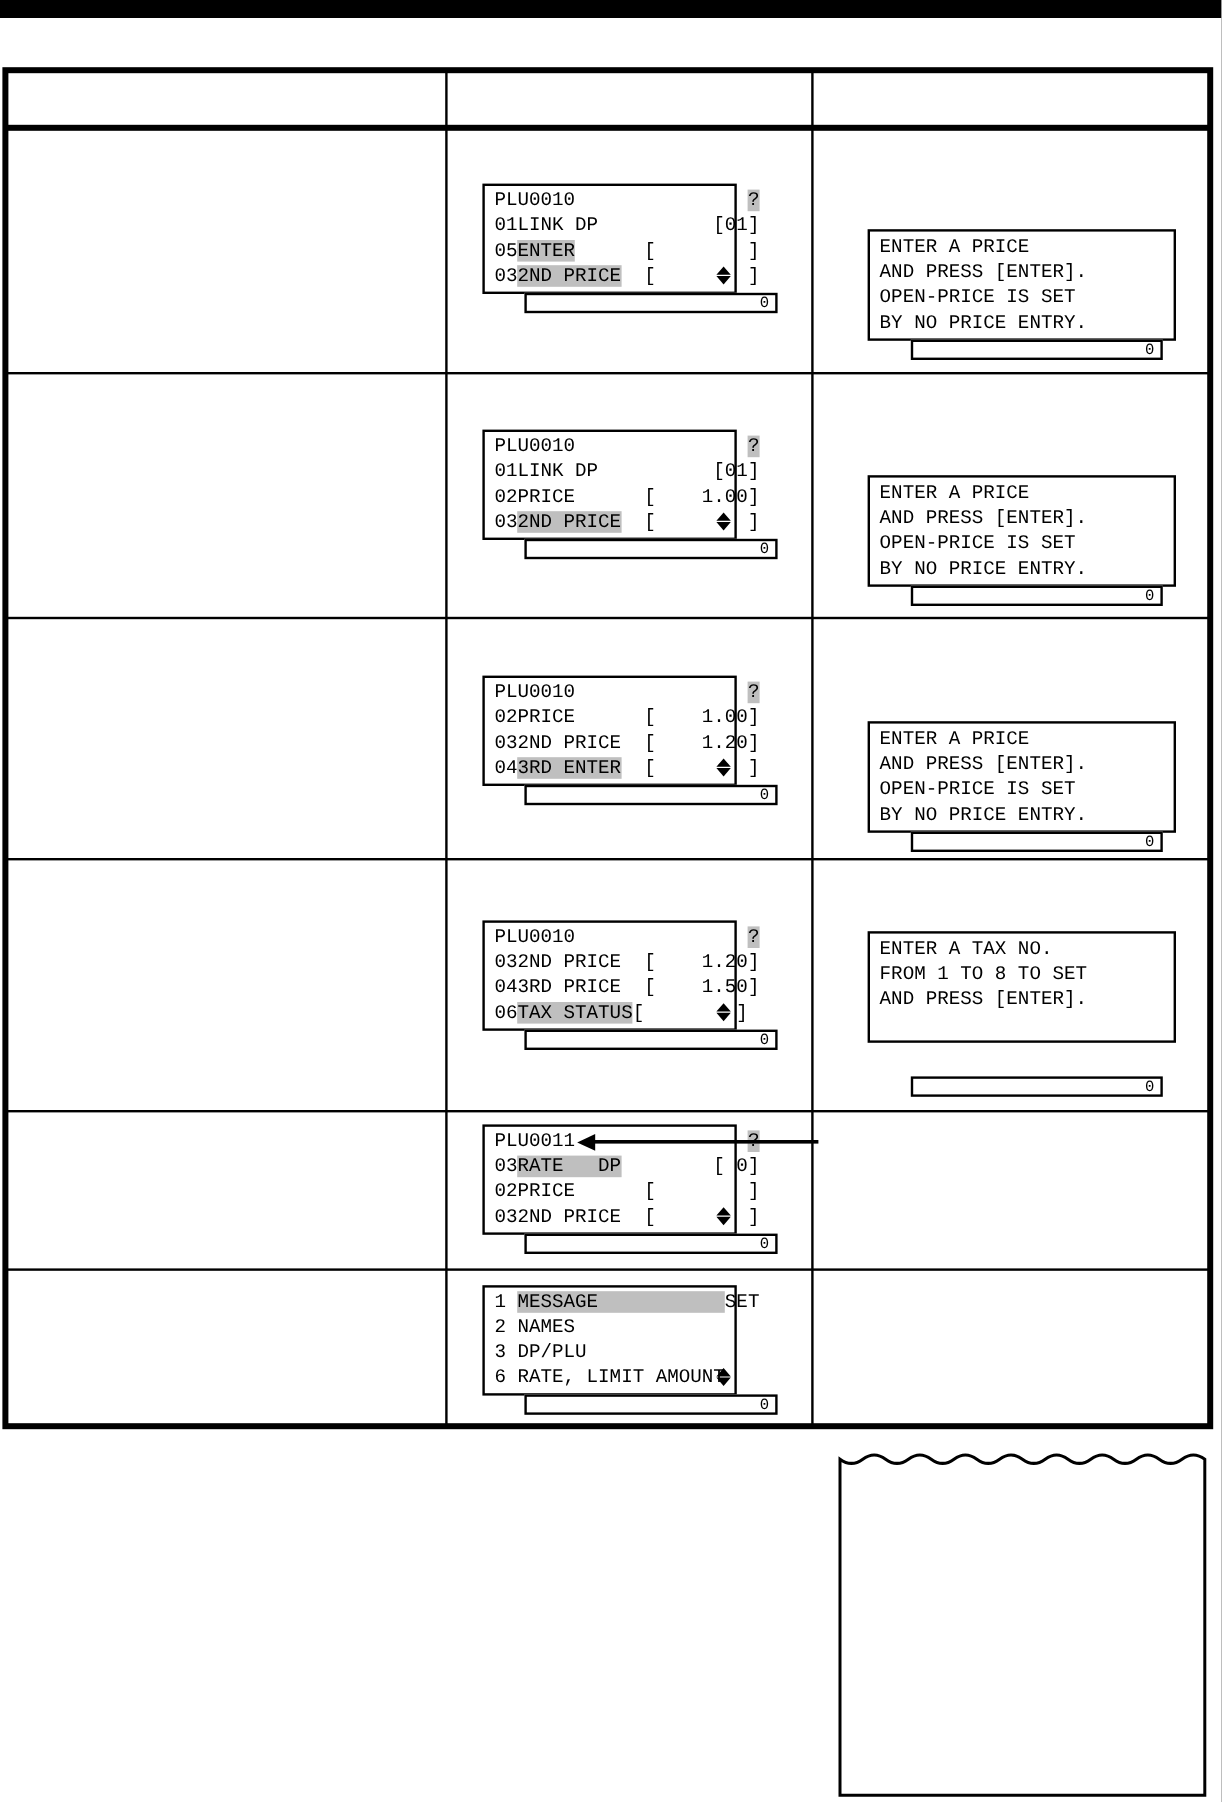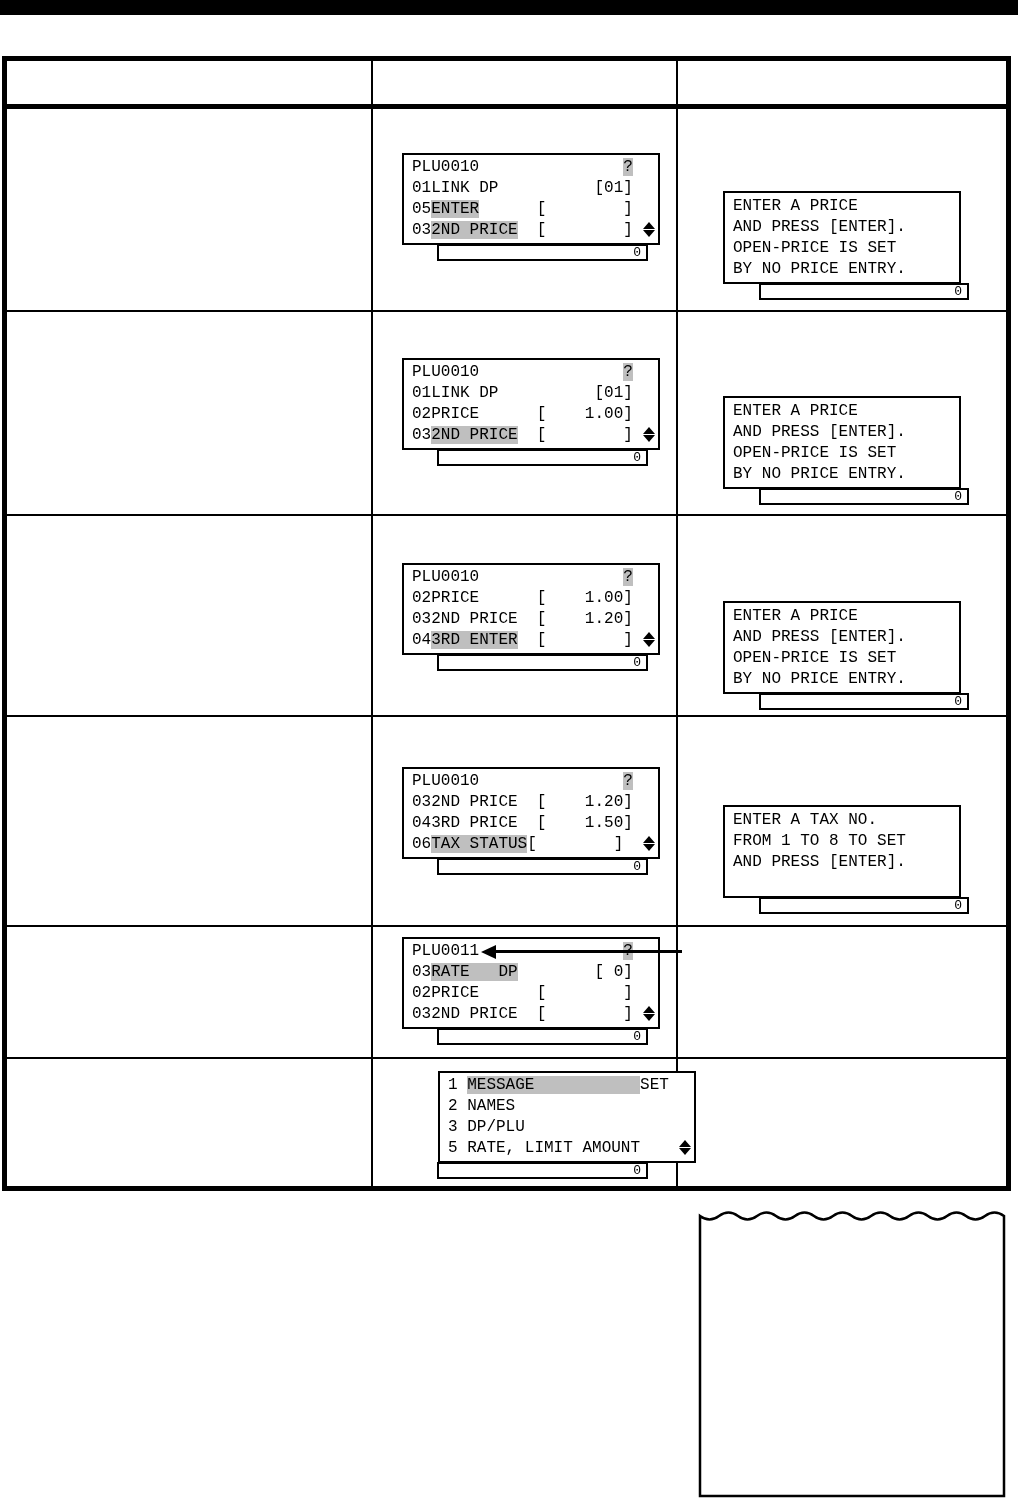--- a/index.html
+++ b/index.html
@@ -8,40 +8,40 @@
   .topbar{position:absolute;left:0;top:0;width:1018px;height:15px;background:#000;}
   
   .tframe{position:absolute;left:2px;top:56px;width:1009px;height:1135px;
           border:5px solid #000;box-sizing:border-box;background:#fff;}
   .vdiv{position:absolute;top:60px;width:2px;height:1127px;background:#000;}
   .v1{left:371px;} .v2{left:676px;}
   .hdiv{position:absolute;left:6px;width:1001px;height:2px;background:#000;}
   .hhead{top:104px;height:5px;} .h1{top:310px;} .h2{top:514px;} .h3{top:715px;}
   .h4{top:925px;} .h5{top:1057px;}
   
-  .lcd{position:absolute;left:402px;width:258px;height:92px;border:2px solid #000;
+  .lcd{position:absolute;left:402px;width:212px;height:92px;border:2px solid #000;
        box-sizing:border-box;background:#fff;padding:2px 8px;}
-  .s1{top:153px;} .s2{top:358px;} .s3{top:563px;} .s4{top:767px;} .s5{top:937px;} .s6{top:1071px;margin-left:36px;}
+  .s1{top:153px;} .s2{top:358px;} .s3{top:563px;} .s4{top:767px;} .s5{top:937px;} .s6{top:1071px;}
   .scr-line{white-space:pre;font-size:16px;line-height:21px;}
   .hl{background:var(--hl,#bfbfbf);}
   .scroll-ind{position:absolute;right:2px;bottom:6px;width:13px;}
   .tu,.td{display:block;width:0;height:0;border-left:6px solid transparent;border-right:6px solid transparent;}
   .tu{border-bottom:7px solid #000;margin-bottom:1px;}
   .td{border-top:7px solid #000;}
   
   .sbar{position:absolute;height:17px;border:2px solid #000;box-sizing:border-box;background:#fff;
         font-size:13px;line-height:13px;text-align:right;padding-right:5px;}
   .sb{left:437px;width:211px;}
   .sb1{top:244px;} .sb2{top:449px;} .sb3{top:654px;} .sb4{top:858px;} .sb5{top:1028px;} .sb6{top:1162px;}
   .mb{left:759px;width:210px;}
   .mb1{top:283px;} .mb2{top:488px;} .mb3{top:693px;} .mb4{top:897px;}
   
-  .msg{position:absolute;left:723px;width:238px;height:93px;border:2px solid #000;
+  .msg{position:absolute;left:723px;width:257px;height:93px;border:2px solid #000;
        box-sizing:border-box;background:#fff;padding:3px 8px;}
-  .m1{top:191px;} .m2{top:396px;} .m3{top:601px;} .m4{top:805px;}
+  .m1{top:191px;} .m2{top:396px;} .m3{top:601px;} .m4{top:776px;}
   .msg .scr-line{line-height:21px;}
   
   .annot{position:absolute;left:0;top:0;}
   .ah{position:absolute;left:481px;top:945px;width:0;height:0;
       border-top:7px solid transparent;border-bottom:7px solid transparent;border-right:15px solid #000;}
   .al{position:absolute;left:494px;top:950px;width:188px;height:3px;background:#000;}
   
   .receipt{position:absolute;left:698px;top:1200px;}
 </style>
 </head>
@@ -129,21 +129,21 @@
         <i class="td"></i>
       </div>
   </div>
   <div class="sbar sb sb5">0</div>
 
   <div class="lcd s6">
     <div class="scr-lines">
         <div class="scr-line"><span>1 </span><span class="hl">MESSAGE           </span><span>SET</span></div>
         <div class="scr-line"><span>2 NAMES</span></div>
         <div class="scr-line"><span>3 DP/PLU</span></div>
-        <div class="scr-line"><span>5 RATE, LIMIT AMOUNT</span></div>
+        <div class="scr-line"><span>6 RATE, LIMIT AMOUNT</span></div>
       </div>
     <div class="scroll-ind">
         <i class="tu"></i>
         <i class="td"></i>
       </div>
   </div>
   <div class="sbar sb sb6">0</div>
 
   <div class="msg m1">
     <div class="msg-lines">

